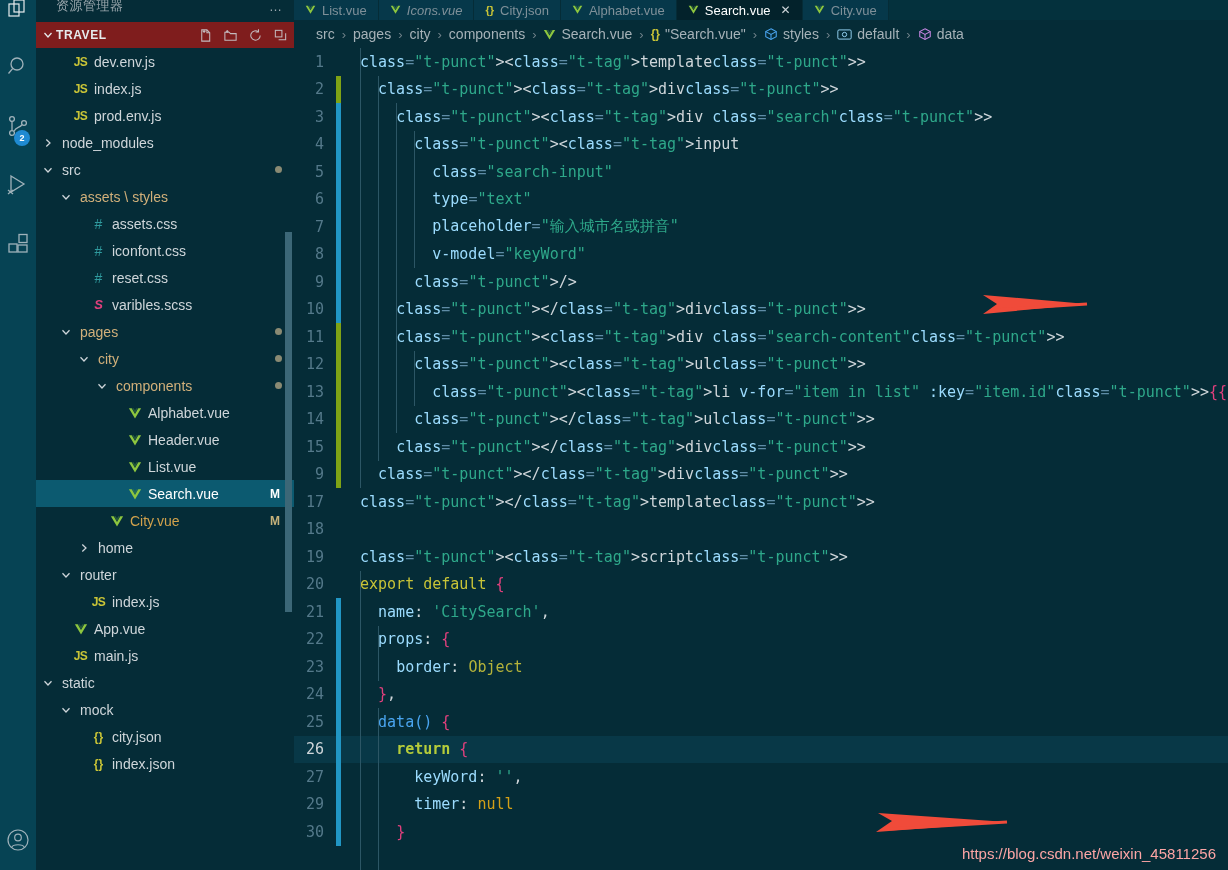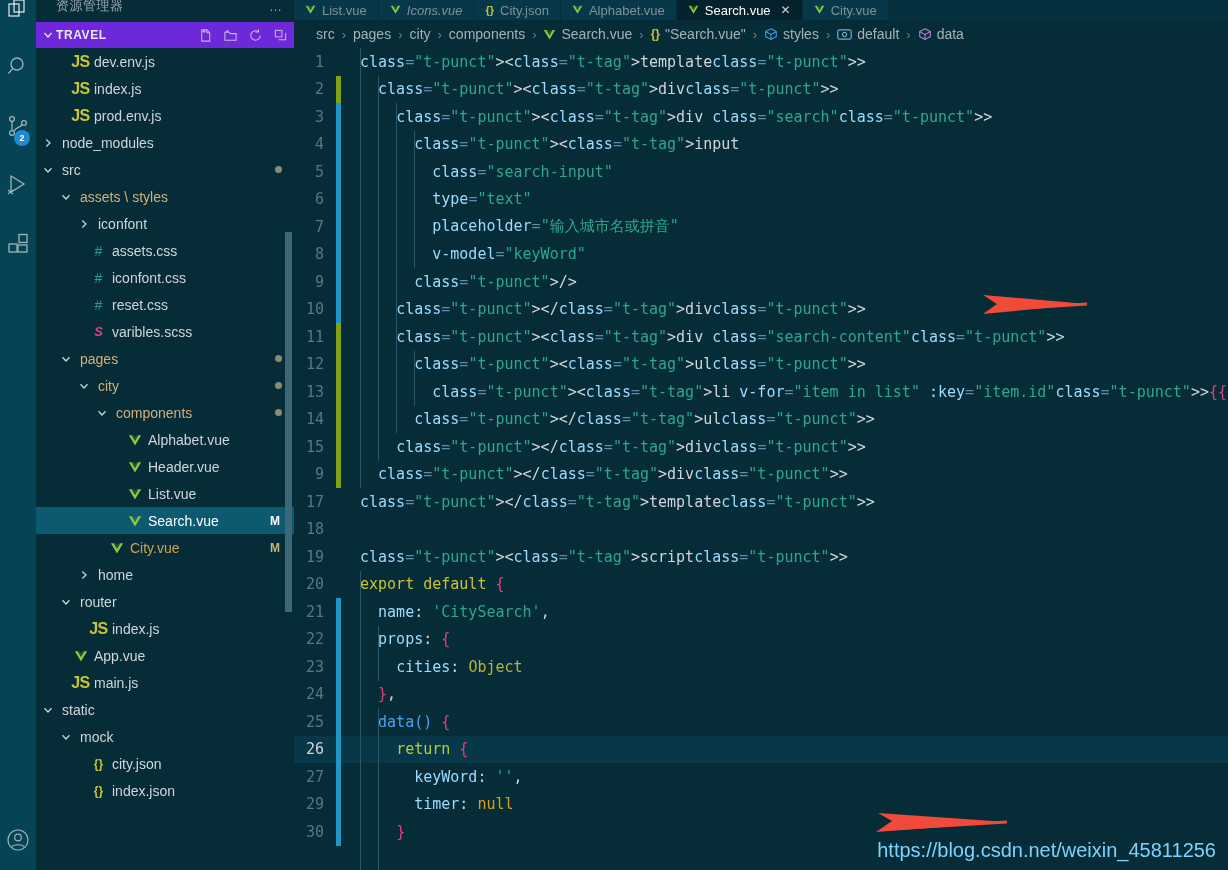--- a/index.html
+++ b/index.html
@@ -35,37 +35,37 @@
     width:258px;flex:0 0 258px;background:#052c37;
     display:flex;flex-direction:column;position:relative;overflow:hidden;
   }
   .sb-title{
     height:22px;line-height:22px;color:#9aa7ad;font-size:11px;
     padding-left:20px;letter-spacing:.5px;background:#052c37;
     display:flex;align-items:center;position:relative;overflow:hidden;
   }
   .sb-title .dots{position:absolute;right:10px;top:-4px;color:#9aa7ad;letter-spacing:2px;font-size:13px;}
   .sb-section-head{
-    height:26px;display:flex;align-items:center;background:#6d28d9;
+    height:26px;display:flex;align-items:center;background:#7f1d1d;
     padding-left:4px;color:#e6eaec;font-size:11px;font-weight:bold;letter-spacing:.6px;
   }
   .chev{width:16px;height:16px;display:inline-flex;align-items:center;justify-content:center;flex:0 0 16px;}
   .sb-section-head .hdr-actions{margin-left:auto;display:flex;align-items:center;padding-right:6px;gap:9px;}
   .hdr-ico{width:16px;height:16px;display:flex;align-items:center;justify-content:center;opacity:.85;}
 
   .tree{flex:1 1 auto;overflow:hidden;position:relative;padding-top:0;}
   .row{height:27px;display:flex;align-items:center;position:relative;white-space:nowrap;}
   .row .lbl{font-size:14px;color:#cfd6da;font-family:"Liberation Sans",sans-serif;}
   .row.folder .lbl{color:#cfd6da;}
   .row.sel{background:#0c5a70;}
   .row.sel .lbl{color:#ffffff;}
   .row .badge-m{margin-left:auto;padding-right:14px;font-size:12px;font-weight:bold;}
   .row .dot{margin-left:auto;margin-right:12px;width:7px;height:7px;border-radius:50%;background:#8a8a73;}
   .ficon{width:17px;flex:0 0 17px;display:inline-flex;align-items:center;justify-content:center;margin-right:5px;font-size:11px;font-weight:bold;}
-  .ic-js{color:#c9c437;font-size:16px;font-weight:bold;letter-spacing:-.5px;}
+  .ic-js{color:#c9c437;font-size:12px;font-weight:bold;letter-spacing:-.5px;}
   .ic-hash{color:#2f9a9e;font-size:14px;font-weight:normal;}
   .ic-json{color:#c9c437;font-size:12px;font-weight:bold;}
   .ic-scss{color:#e1407d;font-size:13px;font-style:italic;font-weight:bold;}
 
   
   .editor{flex:1 1 auto;display:flex;flex-direction:column;background:#052c37;position:relative;overflow:hidden;}
   .tabsbar{height:20px;display:flex;background:#04313d;flex:0 0 20px;overflow:hidden;}
   .tab{
     display:flex;align-items:center;padding:0 11px;gap:6px;
     background:#06384a;color:#7f9099;font-size:13px;border-right:1px solid #052c37;
@@ -104,26 +104,26 @@
   .t-str{color:#2ea88a;}
   .t-kw{color:#c9c437;}
   .t-brace{color:#e1407d;}
   .t-brace2{color:#c9c437;}
   .t-brace3{color:#4aa5f0;}
   .t-plain{color:#cfd6da;}
   .t-prop{color:#9cdcfe;}
   .t-type{color:#b5b33a;}
   .t-null{color:#d4a017;}
   .t-fn{color:#4aa5f0;}
-  .t-ret{color:#b5cc3a;}
+  .t-ret{color:#b5cc3a;font-weight:bold;}
   .t-expr{color:#cfd6da;}
 
   .arrow-svg{position:absolute;left:0;top:0;pointer-events:none;}
   .watermark{
-    position:absolute;right:12px;bottom:8px;color:#7dd3fc;font-size:20px;
+    position:absolute;right:12px;bottom:8px;color:#fca5a5;font-size:15px;
     font-family:"Liberation Sans",sans-serif;
   }
   .sb-scroll{position:absolute;right:2px;width:7px;background:#3c6777;border-radius:0;}
 </style>
 </head>
 <body>
 
 <div class="app">
 
   <div class="activitybar">
@@ -263,30 +263,20 @@
         <div class="row folder">
           <span style="width: 22px; flex: 0 0 22px;"></span>
           <span class="chev">
             <svg width="12" height="12" viewBox="0 0 12 12" fill="none" stroke="#cfd6da" stroke-width="1.25">
               <path d="M2.5 4.3 L6 8 L9.5 4.3"></path>
             </svg>
           </span>
           <span style="width: 6px; flex: 0 0 6px;"></span>
           <span class="lbl" style="color: rgb(210, 176, 122);">assets \ styles</span>
         </div>
-        <div class="row folder">
-          <span style="width: 40px; flex: 0 0 40px;"></span>
-          <span class="chev">
-            <svg width="12" height="12" viewBox="0 0 12 12" fill="none" stroke="#cfd6da" stroke-width="1.25">
-              <path d="M4.3 2.5 L8 6 L4.3 9.5"></path>
-            </svg>
-          </span>
-          <span style="width: 6px; flex: 0 0 6px;"></span>
-          <span class="lbl">iconfont</span>
-        </div>
         <div class="row">
           <span style="width: 40px; flex: 0 0 40px;"></span>
           <span class="ficon" style="margin-left: 14px;">
             <span class="ic-hash">#</span>
           </span>
           <span class="lbl">assets.css</span>
         </div>
         <div class="row">
           <span style="width: 40px; flex: 0 0 40px;"></span>
           <span class="ficon" style="margin-left: 14px;">
@@ -691,21 +681,21 @@
           <span class="codetext">  <span class="t-prop">name</span><span class="t-plain">:</span> <span class="t-str">'CitySearch'</span>,</span>
         </div>
         <div class="line">
           <span class="lno">22</span>
           <span class="gutter g-mod"></span>
           <span class="codetext">  <span class="t-prop">props</span><span class="t-plain">:</span> <span class="t-brace">{</span></span>
         </div>
         <div class="line">
           <span class="lno">23</span>
           <span class="gutter g-mod"></span>
-          <span class="codetext">    <span class="t-prop">cities</span><span class="t-plain">:</span> <span class="t-type">Object</span></span>
+          <span class="codetext">    <span class="t-prop">border</span><span class="t-plain">:</span> <span class="t-type">Object</span></span>
         </div>
         <div class="line">
           <span class="lno">24</span>
           <span class="gutter g-mod"></span>
           <span class="codetext">  <span class="t-brace">}</span>,</span>
         </div>
         <div class="line">
           <span class="lno">25</span>
           <span class="gutter g-mod"></span>
           <span class="codetext">  <span class="t-fn">data</span><span class="t-plain"><span class="t-brace3">(</span></span><span class="t-brace3">)</span> <span class="t-brace">{</span></span>

